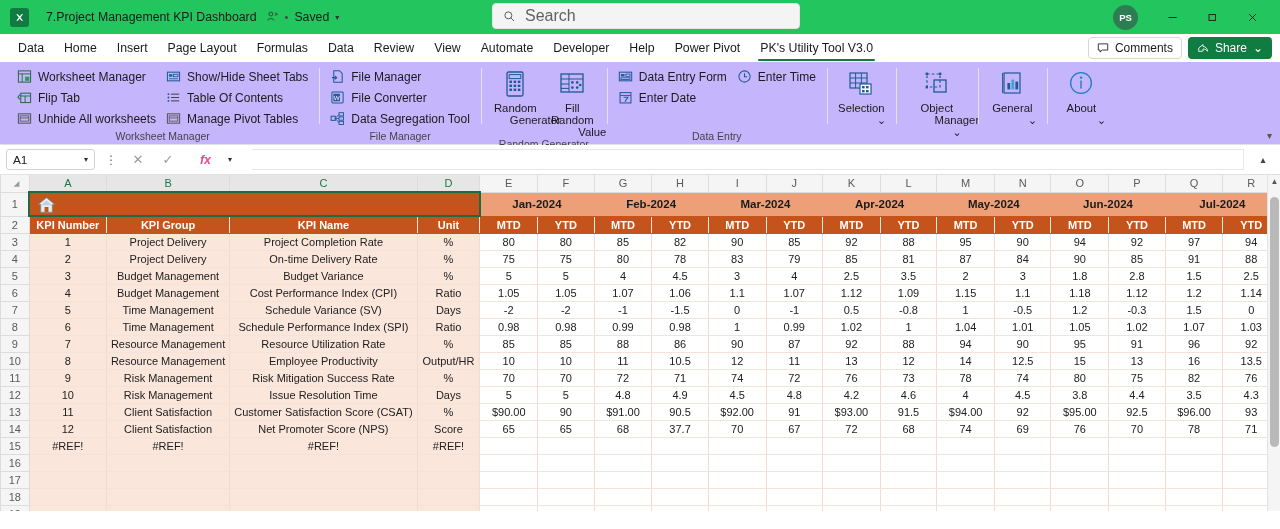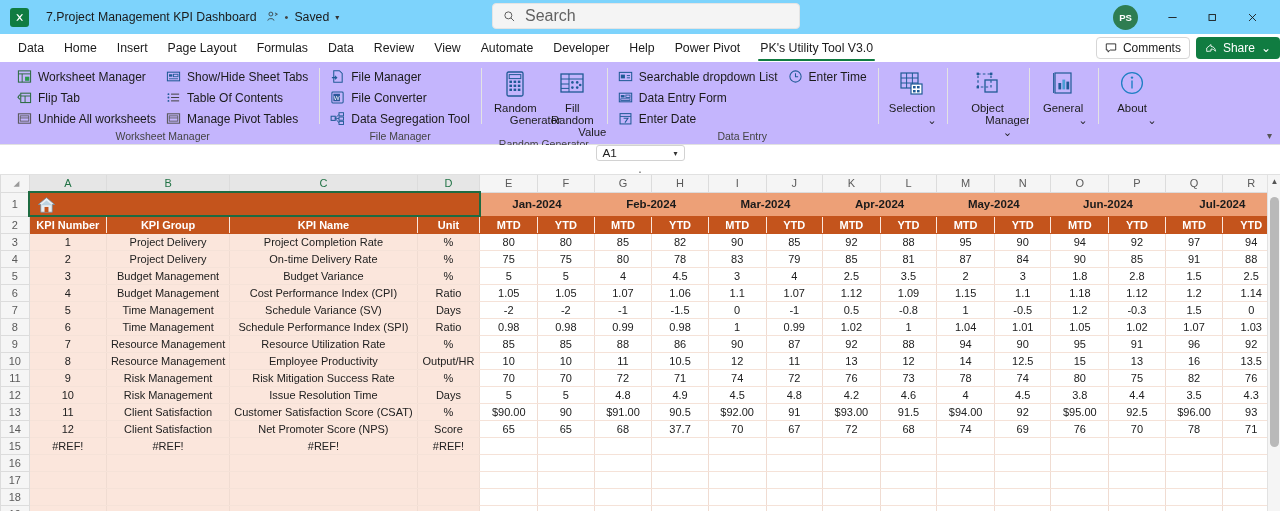--- a/index.html
+++ b/index.html
@@ -5,21 +5,21 @@
   * { box-sizing: border-box; margin: 0; padding: 0; }
   html, body {
     width: 1280px; height: 529px; overflow: hidden;
     font-family: "Liberation Sans", sans-serif;
     background: #ffffff; color: #212121;
     -webkit-font-smoothing: antialiased;
   }
   
   .titlebar {
     height: 34px; display: flex; align-items: center;
-    background: #7dd3fc; padding: 0 8px 0 10px; position: relative;
+    background: #22c55e; padding: 0 8px 0 10px; position: relative;
   }
   .xl-logo {
     width: 19px; height: 19px; background: #107c41; border-radius: 3px;
     display: flex; align-items: center; justify-content: center;
     color: #fff; font-size: 11px; font-weight: bold; flex: none;
   }
   .doc-title {
     margin-left: 17px; font-size: 12.3px; color: #1b1b1b; white-space: nowrap;
   }
   .person-icon { margin-left: 9px; font-size: 11px; color: #444; position: relative; top: -1px; }
@@ -49,21 +49,21 @@
   }
   .tab {
     padding: 0 10px; font-size: 12.3px; color: #1b1b1b;
     display: flex; align-items: center; white-space: nowrap;
   }
   .tab.active { font-weight: normal; position: relative; }
   .tab.active::after {
     content: ""; position: absolute; left: 8px; right: 8px; bottom: 1px;
     height: 2px; background: #107c41; border-radius: 1px;
   }
-  .tabs-right { margin-left: auto; display: flex; align-items: center; gap: 6px; }
+  .tabs-right { margin-left: auto; display: flex; align-items: center; gap: 6px; padding-right: 8px; }
   .comments-btn {
     display: flex; align-items: center; gap: 6px; font-size: 12px; color: #1b1b1b;
     border: 1px solid #d6d6d6; border-radius: 4px; height: 22px; padding: 0 8px; background: #fff;
   }
   .share-btn {
     display: flex; align-items: center; gap: 6px; font-size: 12px; color: #fff;
     background: #107c41; border-radius: 4px; height: 22px; padding: 0 9px;
   }
   
   .ribbon {
@@ -91,21 +91,21 @@
   }
   .rbig .bigico { width: 30px; height: 30px; margin-bottom: 3px; }
   .rbig .lbl2 { display: block; margin-left: 40px; }
   .rbig.wide { width: 70px; }
   .collapse-rib {
     position: absolute; right: 8px; bottom: 3px; font-size: 10px; color: #555;
   }
   
   .fbar {
     height: 30px; display: flex; align-items: center; gap: 8px;
-    padding: 0 6px; background: #fff; border-bottom: 1px solid #e1e1e1; position: relative; flex-direction: column;
+    padding: 0 6px; background: #fff; border-bottom: 1px solid #e1e1e1; position: relative;
   }
   .namebox {
     width: 89px; height: 21px; border: 1px solid #d2d2d2; border-radius: 3px;
     display: flex; align-items: center; padding: 0 6px; font-size: 11.8px; background: #fff;
   }
   .namebox .nchev { margin-left: auto; font-size: 8px; color: #333; }
   .dots { width: 16px; text-align: center; color: #666; font-size: 12px; }
   .fbtn { width: 22px; text-align: center; color: #9a9a9a; font-size: 13px; }
   .fx { width: 24px; text-align: right; font-size: 12.5px; font-style: italic; font-weight: bold; color: #ec4899; }
   .finput {
@@ -416,30 +416,20 @@
     </div>
     <div class="rg-title">Random Generator</div>
   </div>
 
   <div class="rgroup">
     <div class="rg-body">
       <div class="rcol">
         <div class="ritem">
           <span class="ico">
             <svg viewBox="0 0 16 16" width="15" height="15">
-                <rect x="1.4" y="3.6" width="13.2" height="8.8" fill="none" stroke="#1f5a96" stroke-width="1.1"></rect>
-                <rect x="3" y="6" width="4.4" height="4" fill="#1f5a96"></rect>
-                <path d="M9.4 7 h3.4 M9.4 9.4 h3.4" stroke="#1f5a96" stroke-width="1"></path>
-              </svg>
-          </span>
-          <span>Searchable dropdown List</span>
-        </div>
-        <div class="ritem">
-          <span class="ico">
-            <svg viewBox="0 0 16 16" width="15" height="15">
                 <rect x="1.4" y="3.4" width="13.2" height="9.2" fill="none" stroke="#1f5a96" stroke-width="1.1"></rect>
                 <rect x="3" y="5.4" width="4" height="2.6" fill="#1f5a96"></rect>
                 <rect x="8.4" y="5.4" width="4.4" height="2.6" fill="none" stroke="#1f5a96" stroke-width="0.9"></rect>
                 <rect x="3" y="9.4" width="9.8" height="1.8" fill="none" stroke="#1f5a96" stroke-width="0.9"></rect>
               </svg>
           </span>
           <span>Data Entry Form</span>
         </div>
         <div class="ritem">
           <span class="ico">

